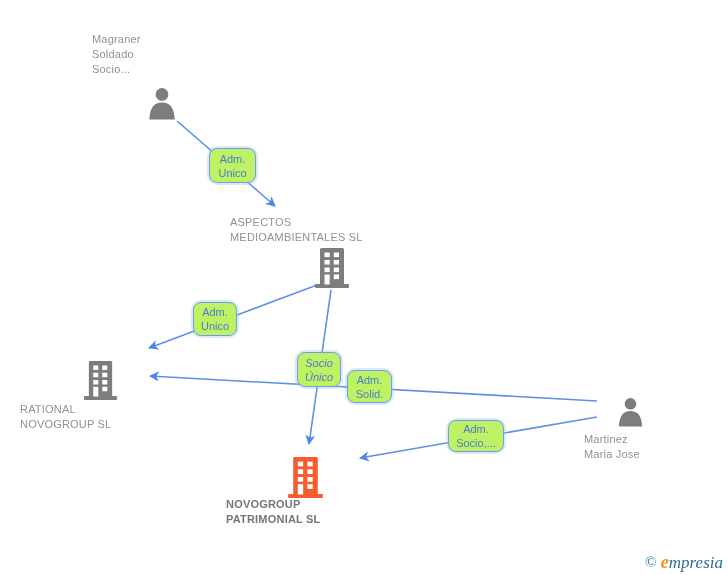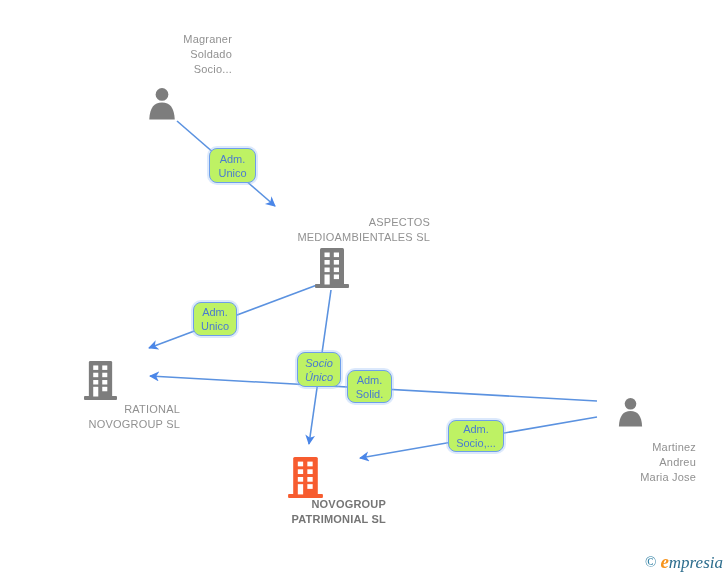--- a/index.html
+++ b/index.html
@@ -2,21 +2,21 @@
 <html><head>
 <meta charset="utf-8">
 <style>
   html,body{margin:0;padding:0;background:#ffffff;}
   #canvas{
     position:relative;width:728px;height:575px;background:#ffffff;overflow:hidden;
     font-family:"Liberation Sans","DejaVu Sans",sans-serif;
   }
   #edges{position:absolute;left:0;top:0;z-index:1;}
   .node-label{
-    position:absolute;z-index:3;text-align:right;font-size:11px;line-height:15px;
+    position:absolute;z-index:3;text-align:left;font-size:11px;line-height:15px;
     color:#919191;letter-spacing:.2px;
   }
   .node-label.focus{font-weight:bold;color:#757575;}
   .icon-wrap{position:absolute;z-index:3;}
   .icon-wrap svg{display:block;}
   .gray-fill{fill:#7d7d7d;}
   .orange-fill{fill:#f75c2f;}
   .rel-box{
     position:absolute;z-index:4;background:#bef264;
     border:1.5px solid #6d9eeb;border-radius:8px;
@@ -104,23 +104,22 @@
     <div>RATIONAL</div>
     <div>NOVOGROUP SL</div>
   </div>
 
   <div class="icon-wrap" style="left:615px;top:397px;">
     <svg width="31" height="30" viewBox="0 0 32 31">
       <circle class="gray-fill" cx="16" cy="7" r="6"></circle>
       <path class="gray-fill" d="M16,14.5 C8.5,14.5 4.5,19.5 4,30.5 L28,30.5 C27.5,19.5 23.5,14.5 16,14.5 Z"></path>
     </svg>
   </div>
-  <div class="node-label" style="left:566px;top:432px;width:130px;margin-top:8px;">
+  <div class="node-label" style="left:584px;top:432px;width:130px;">
     <div>Martinez</div>
-    <div>Andreu</div>
     <div>Maria Jose</div>
   </div>
 
   <div class="icon-wrap" style="left:288px;top:457px;">
     <svg width="35" height="41" viewBox="0 0 34 40">
       <rect class="orange-fill" x="5" y="0" width="24" height="37" rx="1.5"></rect>
       <rect class="orange-fill" x="0" y="36" width="34" height="4" rx="1"></rect>
       <g fill="#ffffff">
         <rect x="9.5" y="4.5" width="5.2" height="4.6"></rect>
           <rect x="18.8" y="4.5" width="5.2" height="4.6"></rect>

